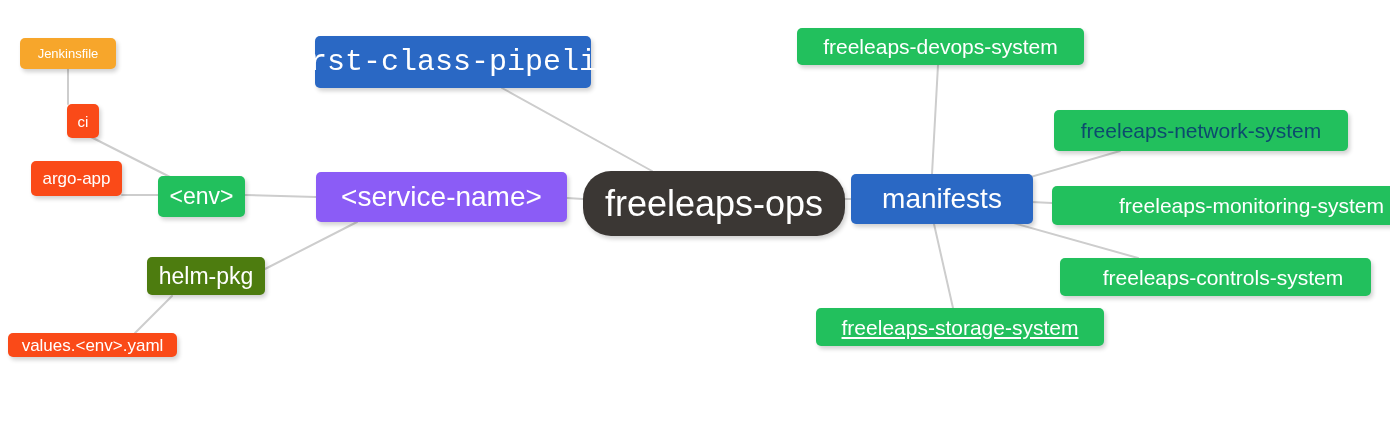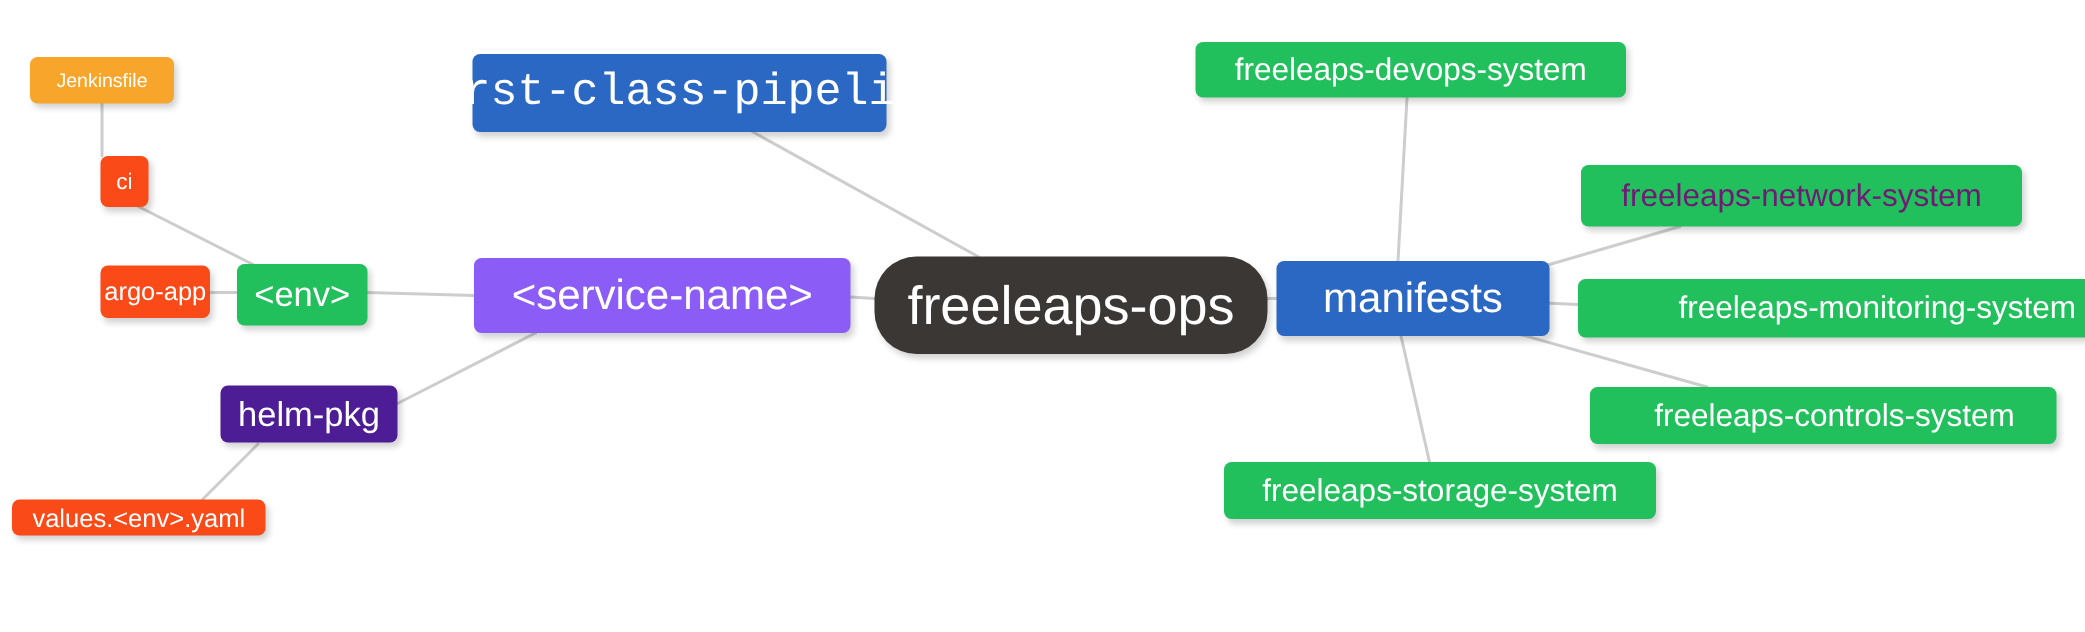--- a/index.html
+++ b/index.html
@@ -50,26 +50,26 @@
       <line x1="567" y1="198" x2="583" y2="199" stroke="#cdcdcd" stroke-width="2" stroke-linecap="round"></line>
       <line x1="845" y1="199" x2="851" y2="199" stroke="#cdcdcd" stroke-width="2" stroke-linecap="round"></line>
       <line x1="938" y1="65" x2="932" y2="174" stroke="#cdcdcd" stroke-width="2" stroke-linecap="round"></line>
       <line x1="1010" y1="183" x2="1120" y2="151" stroke="#cdcdcd" stroke-width="2" stroke-linecap="round"></line>
       <line x1="1010" y1="201" x2="1052" y2="203" stroke="#cdcdcd" stroke-width="2" stroke-linecap="round"></line>
       <line x1="1010" y1="222" x2="1138" y2="258" stroke="#cdcdcd" stroke-width="2" stroke-linecap="round"></line>
       <line x1="934" y1="224" x2="953" y2="308" stroke="#cdcdcd" stroke-width="2" stroke-linecap="round"></line>
     </svg>
     <div class="mm-node" style="left: 20px; top: 26px; width: 96px; height: 31px; font-size: 13px; background: rgb(247, 166, 43); color: rgb(255, 255, 255); margin-top: 12px;">Jenkinsfile</div>
     <div class="mm-node" style="left: 53px; top: 104px; width: 32px; height: 34px; font-size: 15px; background: rgb(250, 74, 24); color: rgb(255, 255, 255); margin-left: 14px;">ci</div>
-    <div class="mm-node" style="left: 31px; top: 177px; width: 73px; height: 35px; font-size: 17px; background: rgb(250, 74, 24); color: rgb(255, 255, 255); margin-left: 36px;">argo-app</div>
+    <div class="mm-node" style="left: 31px; top: 161px; width: 91px; height: 35px; font-size: 17px; background: rgb(250, 74, 24); color: rgb(255, 255, 255);">argo-app</div>
     <div class="mm-node" style="left: 158px; top: 176px; width: 87px; height: 41px; font-size: 23px; background: rgb(34, 192, 93); color: rgb(255, 255, 255);">&lt;env&gt;</div>
-    <div class="mm-node" style="left: 147px; top: 257px; width: 118px; height: 38px; font-size: 23px; background: #4c1d95; color: rgb(255, 255, 255);">helm-pkg</div>
+    <div class="mm-node" style="left: 147px; top: 257px; width: 118px; height: 38px; font-size: 23px; background: #4d7c0f; color: rgb(255, 255, 255);">helm-pkg</div>
     <div class="mm-node" style="left: 8px; top: 333px; width: 169px; height: 24px; font-size: 17px; background: rgb(250, 74, 24); color: rgb(255, 255, 255);">values.&lt;env&gt;.yaml</div>
     <div class="mm-node" style="left: 315px; top: 36px; width: 276px; height: 52px; font-size: 30px; background: rgb(42, 104, 196); color: rgb(255, 255, 255); font-family: Liberation Mono, monospace;">first-class-pipeline</div>
     <div class="mm-node" style="left: 316px; top: 172px; width: 251px; height: 50px; font-size: 28px; background: #8b5cf6; color: rgb(255, 255, 255);">&lt;service-name&gt;</div>
     <div class="mm-node" style="left: 583px; top: 171px; width: 262px; height: 65px; font-size: 36px; background: rgb(59, 55, 52); color: rgb(255, 255, 255); border-radius: 28px;">freeleaps-ops</div>
     <div class="mm-node" style="left: 851px; top: 174px; width: 182px; height: 50px; font-size: 28px; background: rgb(42, 104, 196); color: rgb(255, 255, 255);">manifests</div>
     <div class="mm-node" style="left: 797px; top: 28px; width: 287px; height: 37px; font-size: 21px; background: rgb(34, 192, 93); color: rgb(255, 255, 255); text-align: center;">freeleaps-devops-system</div>
-    <div class="mm-node" style="left: 1054px; top: 110px; width: 294px; height: 41px; font-size: 21px; background: rgb(34, 192, 93); color: #701a75;">freeleaps-network-system</div>
+    <div class="mm-node" style="left: 1054px; top: 110px; width: 294px; height: 41px; font-size: 21px; background: rgb(34, 192, 93); color: #0c4a6e;">freeleaps-network-system</div>
     <div class="mm-node" style="left: 1052px; top: 186px; width: 321px; height: 39px; font-size: 21px; background: rgb(34, 192, 93); color: rgb(255, 255, 255); padding-left: 39px;">freeleaps-monitoring-system</div>
     <div class="mm-node" style="left: 1060px; top: 258px; width: 296px; height: 38px; font-size: 21px; background: rgb(34, 192, 93); color: rgb(255, 255, 255); padding-left: 15px;">freeleaps-controls-system</div>
-    <div class="mm-node" style="left: 816px; top: 308px; width: 288px; height: 38px; font-size: 21px; background: rgb(34, 192, 93); color: rgb(255, 255, 255);">freeleaps-storage-system</div>
+    <div class="mm-node" style="left: 816px; top: 308px; width: 288px; height: 38px; font-size: 21px; background: rgb(34, 192, 93); color: rgb(255, 255, 255); text-decoration: underline;">freeleaps-storage-system</div>
   </div>
 
 </body></html>

